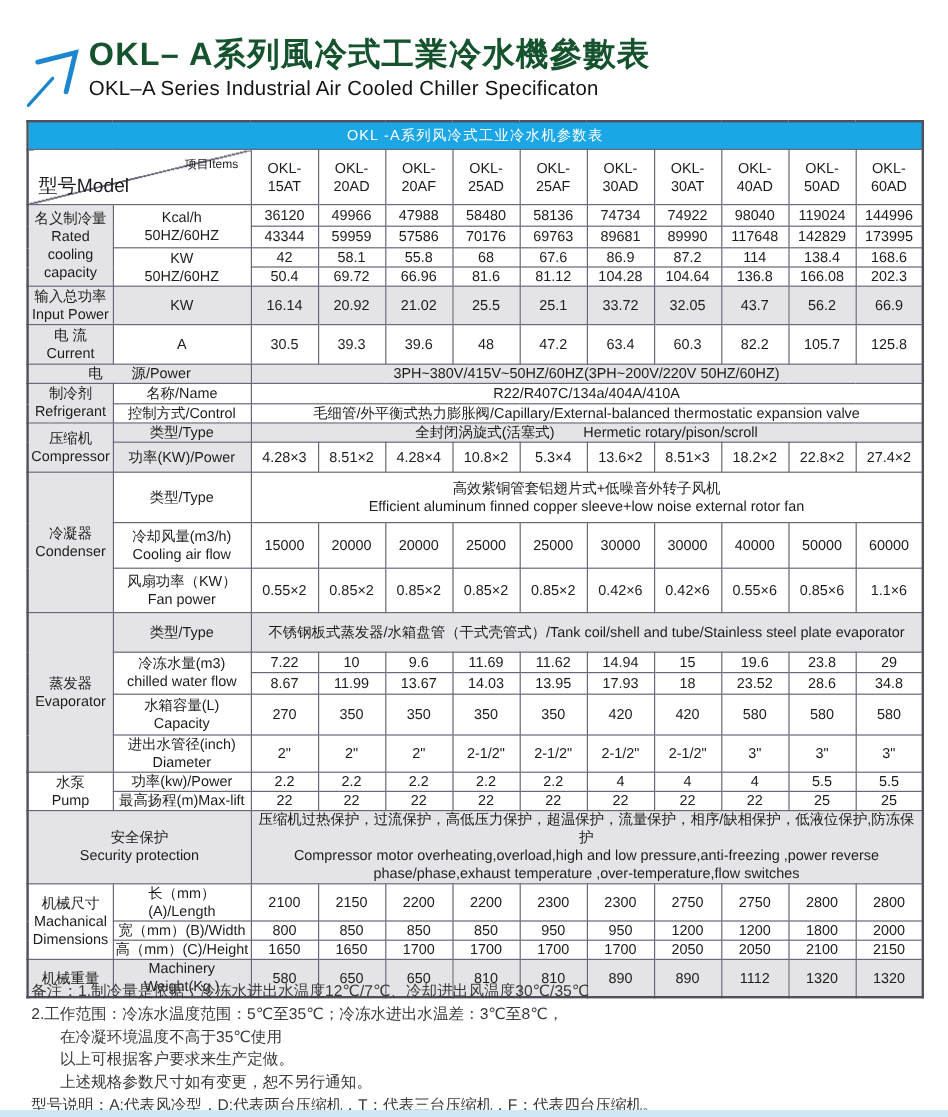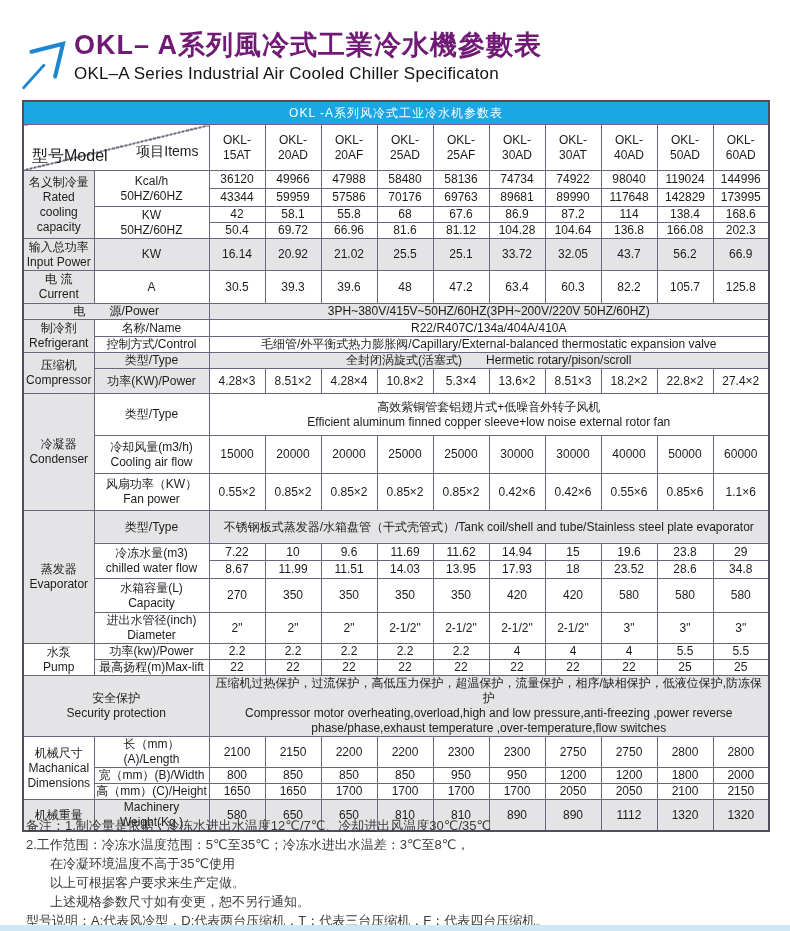--- a/index.html
+++ b/index.html
@@ -5,21 +5,21 @@
   html,body{margin:0;padding:0;}
   body{
     width:790px;height:931px;position:relative;background:#ffffff;
     font-family:"Liberation Sans","DejaVu Sans",sans-serif;color:#1c1c1c;
     overflow:hidden;
   }
   
   .page-header{position:absolute;left:20px;top:30px;display:flex;align-items:flex-start;}
   .arrow-logo{width:50px;height:54px;margin-top:6px;}
   .titles{margin-left:4px;}
-  .title-zh{font-size:27px;font-weight:bold;color:#701a75;letter-spacing:1px;line-height:1.15;}
+  .title-zh{font-size:27px;font-weight:bold;color:#14532d;letter-spacing:1px;line-height:1.15;}
   .title-en{font-size:17px;color:#121212;margin-top:3px;letter-spacing:0.2px;}
   
   table.spec{
     position:absolute;left:22px;top:100px;width:746px;
     border-collapse:collapse;table-layout:fixed;
     border:2px solid #50505c;
   }
   table.spec td{
     border:1px solid #68687a;text-align:center;vertical-align:middle;
     font-size:12px;padding:0 1px;white-space:pre-line;line-height:1.25;
@@ -37,21 +37,21 @@
   td.pb-light{border-bottom:1px solid #a4a4ae;}
   tr.light td{border-top:1px solid #a4a4ae;margin-top:48px;}
   
   td.corner{
     position:relative;padding:0;
     background:linear-gradient(to bottom right,
       transparent calc(50% - 1px), #68687a calc(50% - 1px),
       #68687a calc(50% + 0.5px), transparent calc(50% + 0.5px));
   }
   .corner-model{position:absolute;left:8px;bottom:4px;font-size:16px;}
-  .corner-items{position:absolute;right:10px;top:18px;font-size:14px;}
+  .corner-items{position:absolute;right:10px;top:7px;font-size:10px;}
   
   .notes{position:absolute;left:26px;top:816px;font-size:13px;color:#3a3a3a;line-height:19px;}
   
   .footer-strip{position:absolute;left:0;right:0;bottom:0;height:6px;background:#cfe8f7;}
 </style>
 </head>
 <body>
 
 <div class="page-header">
   <svg class="arrow-logo" viewBox="0 0 44 48" fill="none" xmlns="http://www.w3.org/2000/svg">
@@ -279,21 +279,21 @@
         <td class="val pb-light">11.62</td>
         <td class="val pb-light">14.94</td>
         <td class="val pb-light">15</td>
         <td class="val pb-light">19.6</td>
         <td class="val pb-light">23.8</td>
         <td class="val pb-light">29</td>
       </tr>
       <tr class="light" style="height: 18px;">
         <td class="val">8.67</td>
         <td class="val">11.99</td>
-        <td class="val">11.51</td>
+        <td class="val">13.67</td>
         <td class="val">14.03</td>
         <td class="val">13.95</td>
         <td class="val">17.93</td>
         <td class="val">18</td>
         <td class="val">23.52</td>
         <td class="val">28.6</td>
         <td class="val">34.8</td>
       </tr>
       <tr style="height: 34px; padding-left: 37px;">
         <td class="item">水箱容量(L)

